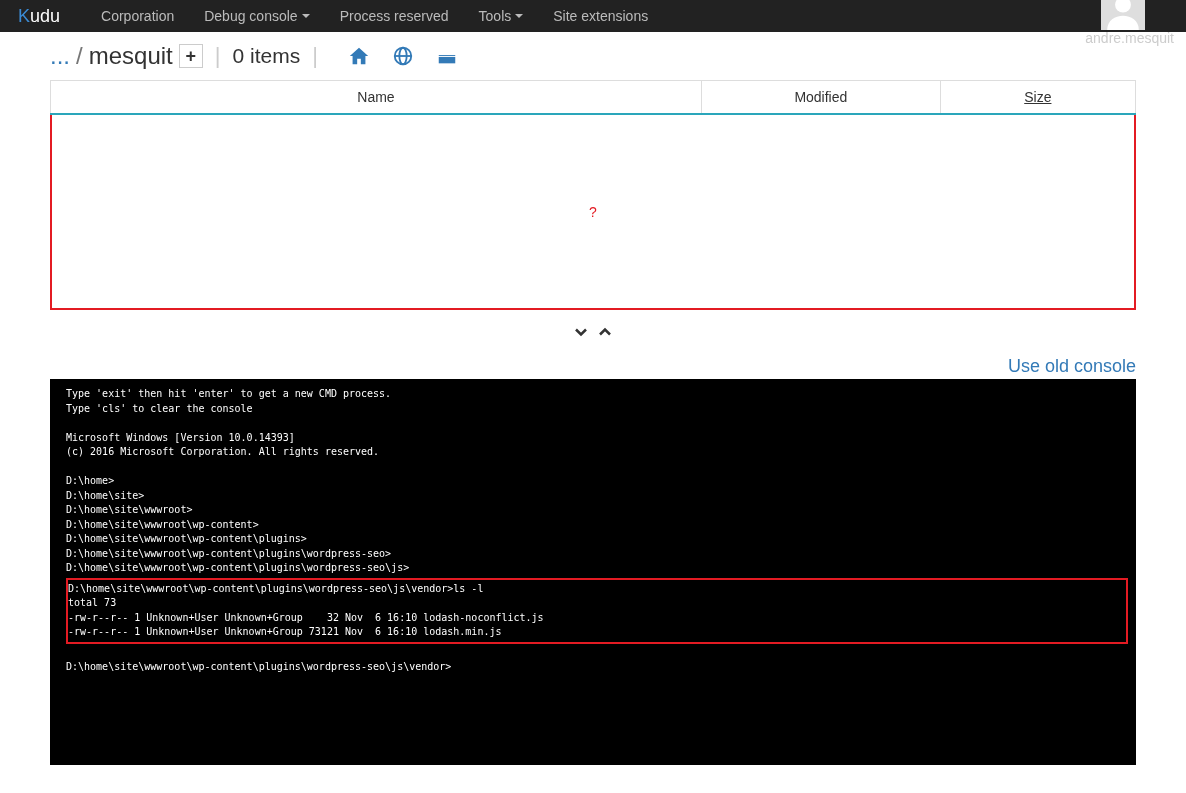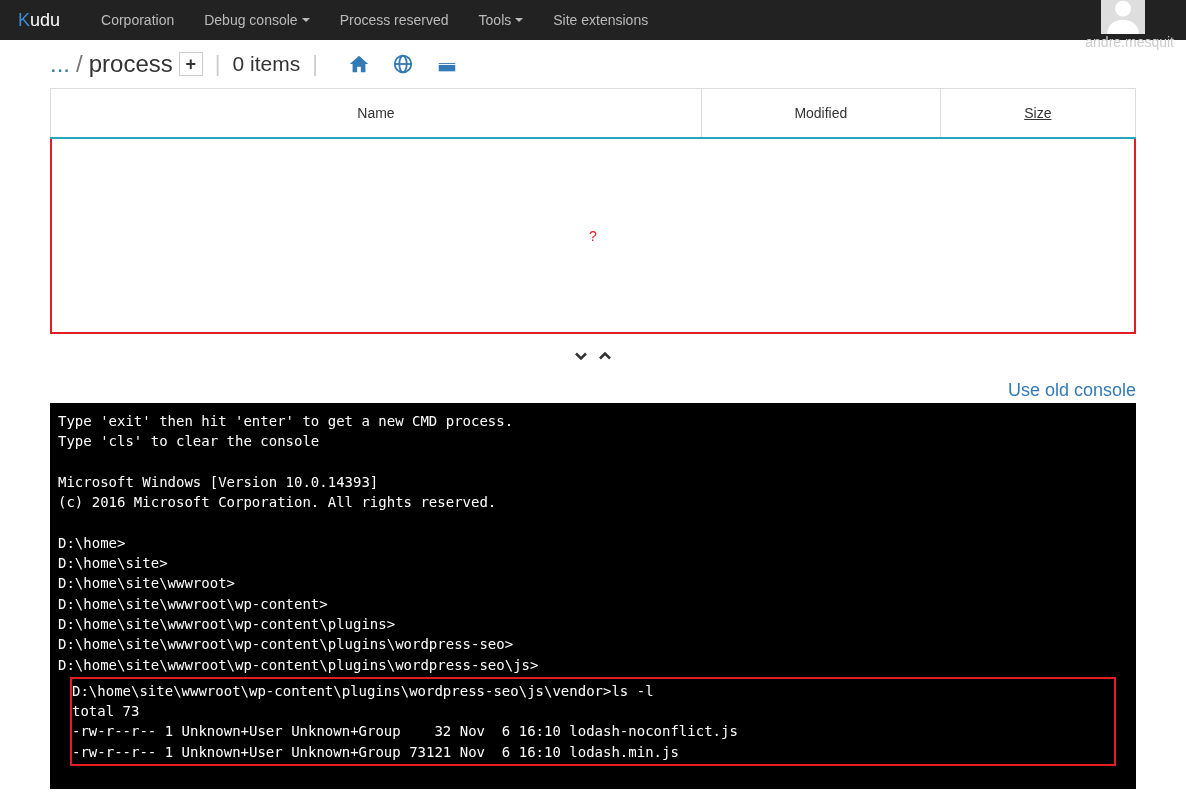--- a/index.html
+++ b/index.html
@@ -1,18 +1,18 @@
 <!DOCTYPE html>
 <html><head>
 <meta charset="utf-8">
 <style>
 * { margin: 0; padding: 0; box-sizing: border-box; }
 body { font-family: "Helvetica Neue", Helvetica, Arial, sans-serif; font-size: 14px; color: #333; background: #fff; }
 
-.navbar { background: #222; height: 40px; display: flex; align-items: center; padding: 0 12px; color: #ccc; }
+.navbar { background: #222; height: 32px; display: flex; align-items: center; padding: 0 12px; color: #ccc; }
 .navbar-brand { font-size: 18px; font-weight: 500; color: #fefefe; margin-right: 20px; padding: 0 6px; }
 .navbar-brand .k { color: #3b8bd4; }
 .nav-item { color: #bbb; padding: 10px 15px; cursor: pointer; font-size: 14px; display: inline-flex; align-items: center; }
 .caret { display: inline-block; width: 0; height: 0; margin-left: 4px; vertical-align: middle; border-top: 4px dashed #bbb; border-right: 4px solid transparent; border-left: 4px solid transparent; }
 .nav-right { margin-left: auto; display: flex; align-items: center; flex-direction: column; }
 .avatar { width: 44px; height: 44px; background: #dedede; display: flex; align-items: flex-end; justify-content: center; }
 .avatar svg { width: 38px; height: 38px; }
 .username { color: #ccc; padding: 0 0 0 14px; white-space: nowrap; }
 
 .content { padding: 10px 50px 0 50px; }
@@ -21,38 +21,38 @@
 .breadcrumb-row .crumb { color: #337ab7; text-decoration: none; }
 .breadcrumb-row .sep { color: #777; }
 .breadcrumb-row .current { color: #333; }
 .add-btn { display: inline-flex; align-items:center; justify-content:center; width: 24px; height: 24px; border: 1px solid #ccc; background: #fff; font-size: 18px; font-weight: bold; color: #333; cursor: pointer; }
 .div-sep { color: #ccc; font-size: 22px; padding: 0 6px; }
 .item-count { font-size: 21px; color: #333; }
 .toolbar-icons { display: inline-flex; gap: 22px; margin-left: 18px; }
 .tb-icon { width: 22px; height: 22px; cursor: pointer; color: #337ab7; }
 
 .file-table { width: 100%; border-collapse: collapse; margin-top: 6px; }
-.file-table th { border: 1px solid #ddd; border-bottom: 2px solid #2aa6bb; padding: 16px; font-weight: normal; text-align: center; color: #333; }
+.file-table th { border: 1px solid #ddd; border-bottom: 2px solid #2aa6bb; padding: 8px; font-weight: normal; text-align: center; color: #333; }
 .file-table th.col-name { width: 60%; }
 .file-table th.col-mod { width: 22%; }
 .file-table th.col-size { width: 18%; text-decoration: underline; }
 
 .dropzone { border: 2px solid #e31b23; border-top: none; height: 195px; display: flex; align-items: center; justify-content: center; margin-top: 0; }
 .dropzone .qmark { color: #e31b23; font-size: 14px; }
 
 .split-toggle { text-align: center; padding: 12px 0 10px 0; }
 .split-toggle svg { width: 20px; height: 20px; vertical-align: middle; }
 
 .console-link-row { text-align: right; padding: 4px 0 2px 0; }
 .console-link { color: #337ab7; text-decoration: none; font-size: 18px; }
 
 .console-wrap { position: relative; }
-.console { background: #000; color: #fff; font-family: Consolas, "Lucida Console", monospace; font-size: 14px; line-height: 1.45; padding: 8px 8px 8px 8px; height: 386px; overflow-y: scroll; white-space: pre; }
+.console { background: #000; color: #fff; font-family: Consolas, "Lucida Console", monospace; font-size: 10px; line-height: 1.45; padding: 8px 8px 8px 16px; height: 386px; overflow-y: scroll; white-space: pre; }
 .console .line { white-space: pre; }
-.console .hl { border: 2px solid #e31b23; padding: 2px 0; margin: 2px 12px; }
+.console .hl { border: 2px solid #e31b23; padding: 2px 0; margin: 2px 0; }
 
 
 .console::-webkit-scrollbar { width: 16px; background:#f0f0f0;}
 .console::-webkit-scrollbar-thumb { background:#c0c0c0; }
 </style>
 </head>
 <body>
 
 <div class="navbar">
   <div class="navbar-brand">
@@ -68,21 +68,21 @@
     </div>
     <div class="username">andre.mesquit</div>
   </div>
 </div>
 
 <div class="content">
 
   <div class="breadcrumb-row">
     <a href="#" class="crumb">...</a>
     <span class="sep">/</span>
-    <span class="current">process</span>
+    <span class="current">mesquit</span>
     <span class="add-btn">+</span>
     <span class="div-sep">|</span>
     <span class="item-count">0 items</span>
     <span class="div-sep">|</span>
     <span class="toolbar-icons">
       <svg class="tb-icon" viewBox="0 0 24 24">
           <path fill="#337ab7" d="M12 3l10 9h-3v9h-5v-6h-4v6H5v-9H2z"></path>
         </svg>
       <svg class="tb-icon" viewBox="0 0 24 24">
           <circle cx="12" cy="12" r="9" fill="none" stroke="#337ab7" stroke-width="2"></circle>

